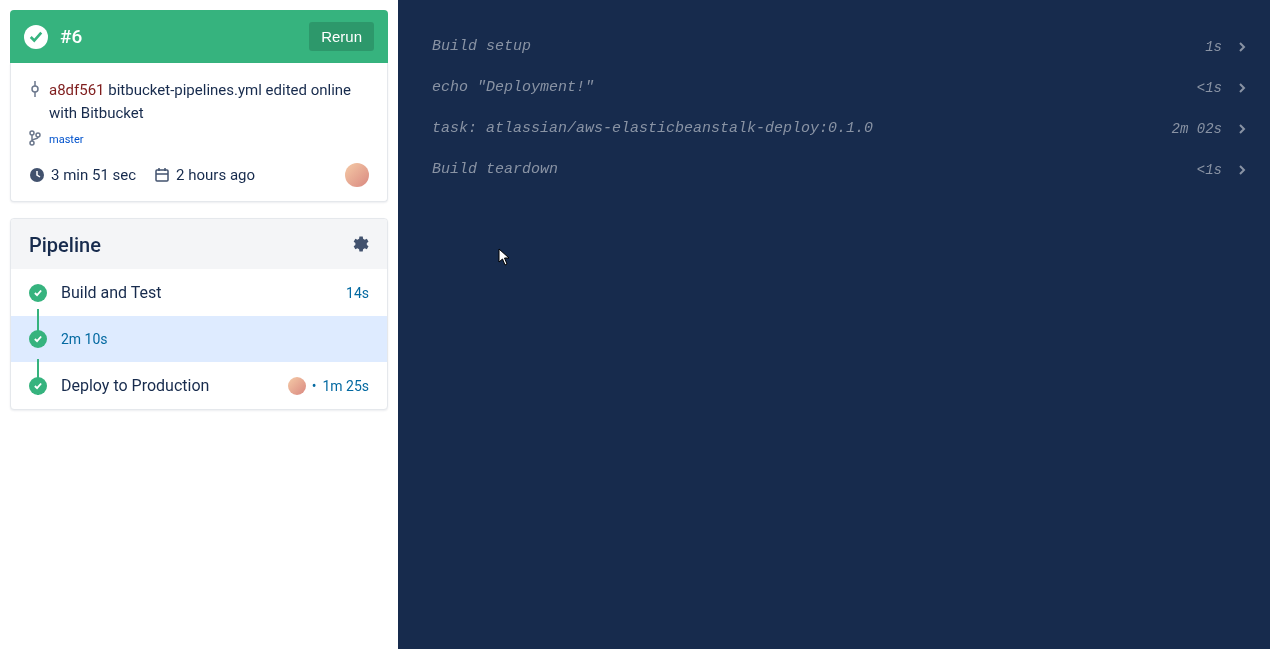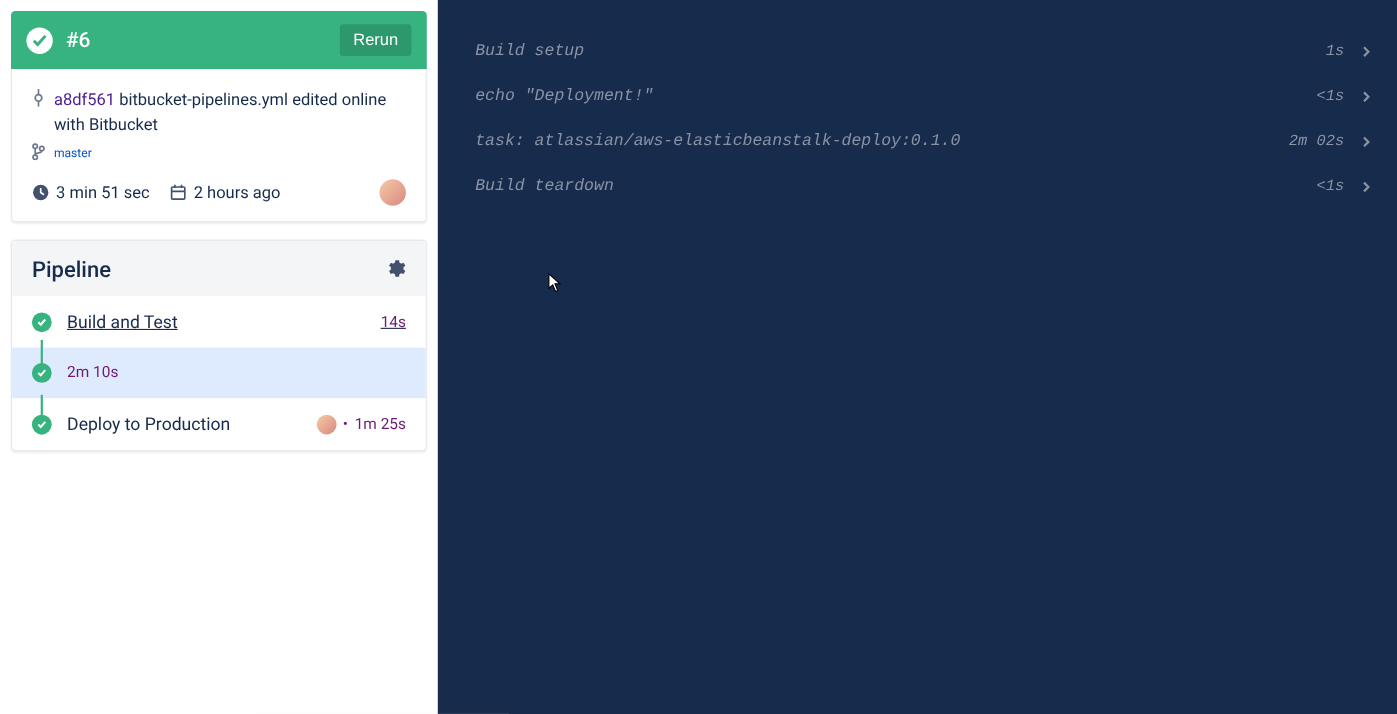--- a/index.html
+++ b/index.html
@@ -43,21 +43,21 @@
   .build-card {
     background: #fff;
     border: 1px solid #e5e8ec;
     border-top: none;
     border-radius: 0 0 4px 4px;
     padding: 16px 18px 14px;
     box-shadow: 0 1px 2px rgba(9,30,66,0.08);
   }
   .commit-row { display: flex; align-items: flex-start; gap: 8px; font-size: 15px; color: #172B4D; line-height: 1.5; }
   .commit-row .commit-icon { color: #6B778C; flex-shrink: 0; margin-top: 2px; }
-  .commit-hash { color: #4c1d95; }
+  .commit-hash { color: #7f1d1d; }
   .branch-row { display: flex; align-items: center; gap: 8px; margin-top: 6px; font-size: 11px; }
   .branch-row .branch-icon { color: #6B778C; }
   .branch-name { color: #0052CC; }
   .meta-row { display: flex; align-items: center; gap: 18px; margin-top: 14px; font-size: 15px; color: #172B4D; position: relative; }
   .meta-item { display: flex; align-items: center; gap: 6px; }
   .meta-item svg { color: #42526E; }
   .avatar {
     width: 24px; height: 24px; border-radius: 50%;
     background: linear-gradient(135deg,#f5cba7,#d98880);
     margin-left: auto;
@@ -82,32 +82,32 @@
 
   .steps { position: relative; }
   .step {
     display: flex; align-items: center; gap: 14px;
     padding: 14px 18px;
     position: relative;
     font-size: 16px; color: #172B4D;
     cursor: pointer;
   }
   .step.selected { background: #DEEBFF; }
-  .step.first { border-radius: 0; text-decoration: underline; }
+  .step.first { border-radius: 0; }
   .step-dot {
     width: 18px; height: 18px; border-radius: 50%;
     background: #36B37E;
     display: flex; align-items: center; justify-content: center;
     flex-shrink: 0;
     position: relative;
     z-index: 2;
   }
   .step-dot svg { width: 10px; height: 10px; }
   .step-label { flex: 1; }
-  .step-time { color: #701a75; font-size: 14px; display: flex; align-items: center; gap: 6px;}
+  .step-time { color: #0369a1; font-size: 14px; display: flex; align-items: center; gap: 6px;}
   .step-avatar {
     width: 18px; height: 18px; border-radius: 50%;
     background: linear-gradient(135deg,#f5cba7,#d98880);
   }
   .connector {
     position: absolute;
     left: 26px;
     width: 2px;
     background: #36B37E;
     z-index: 1;

